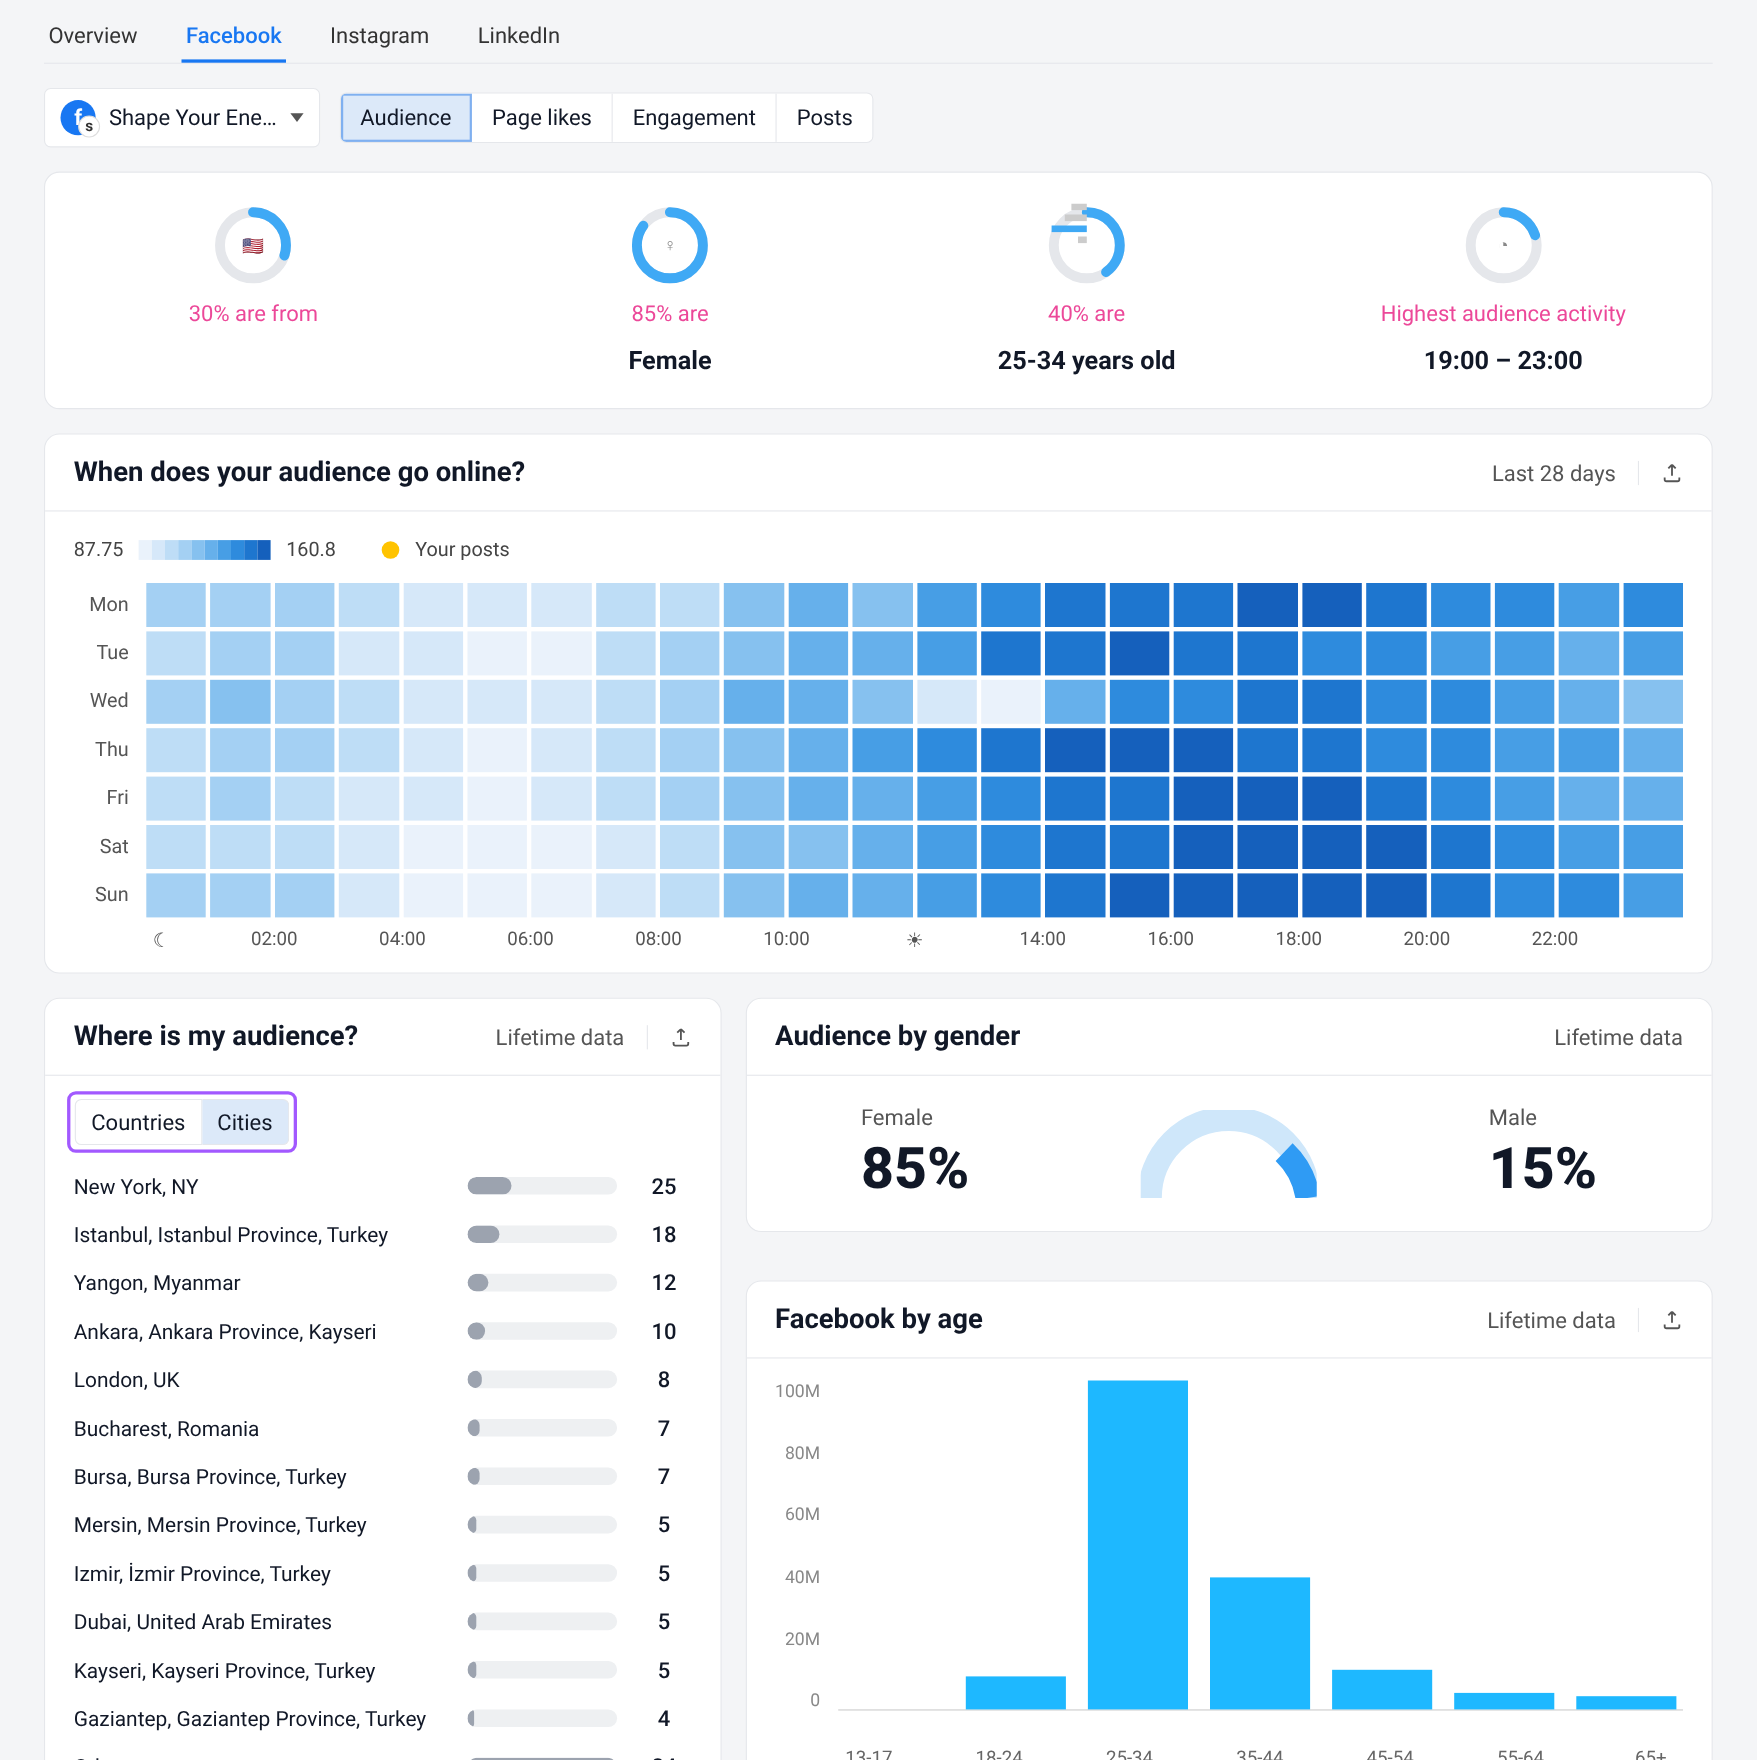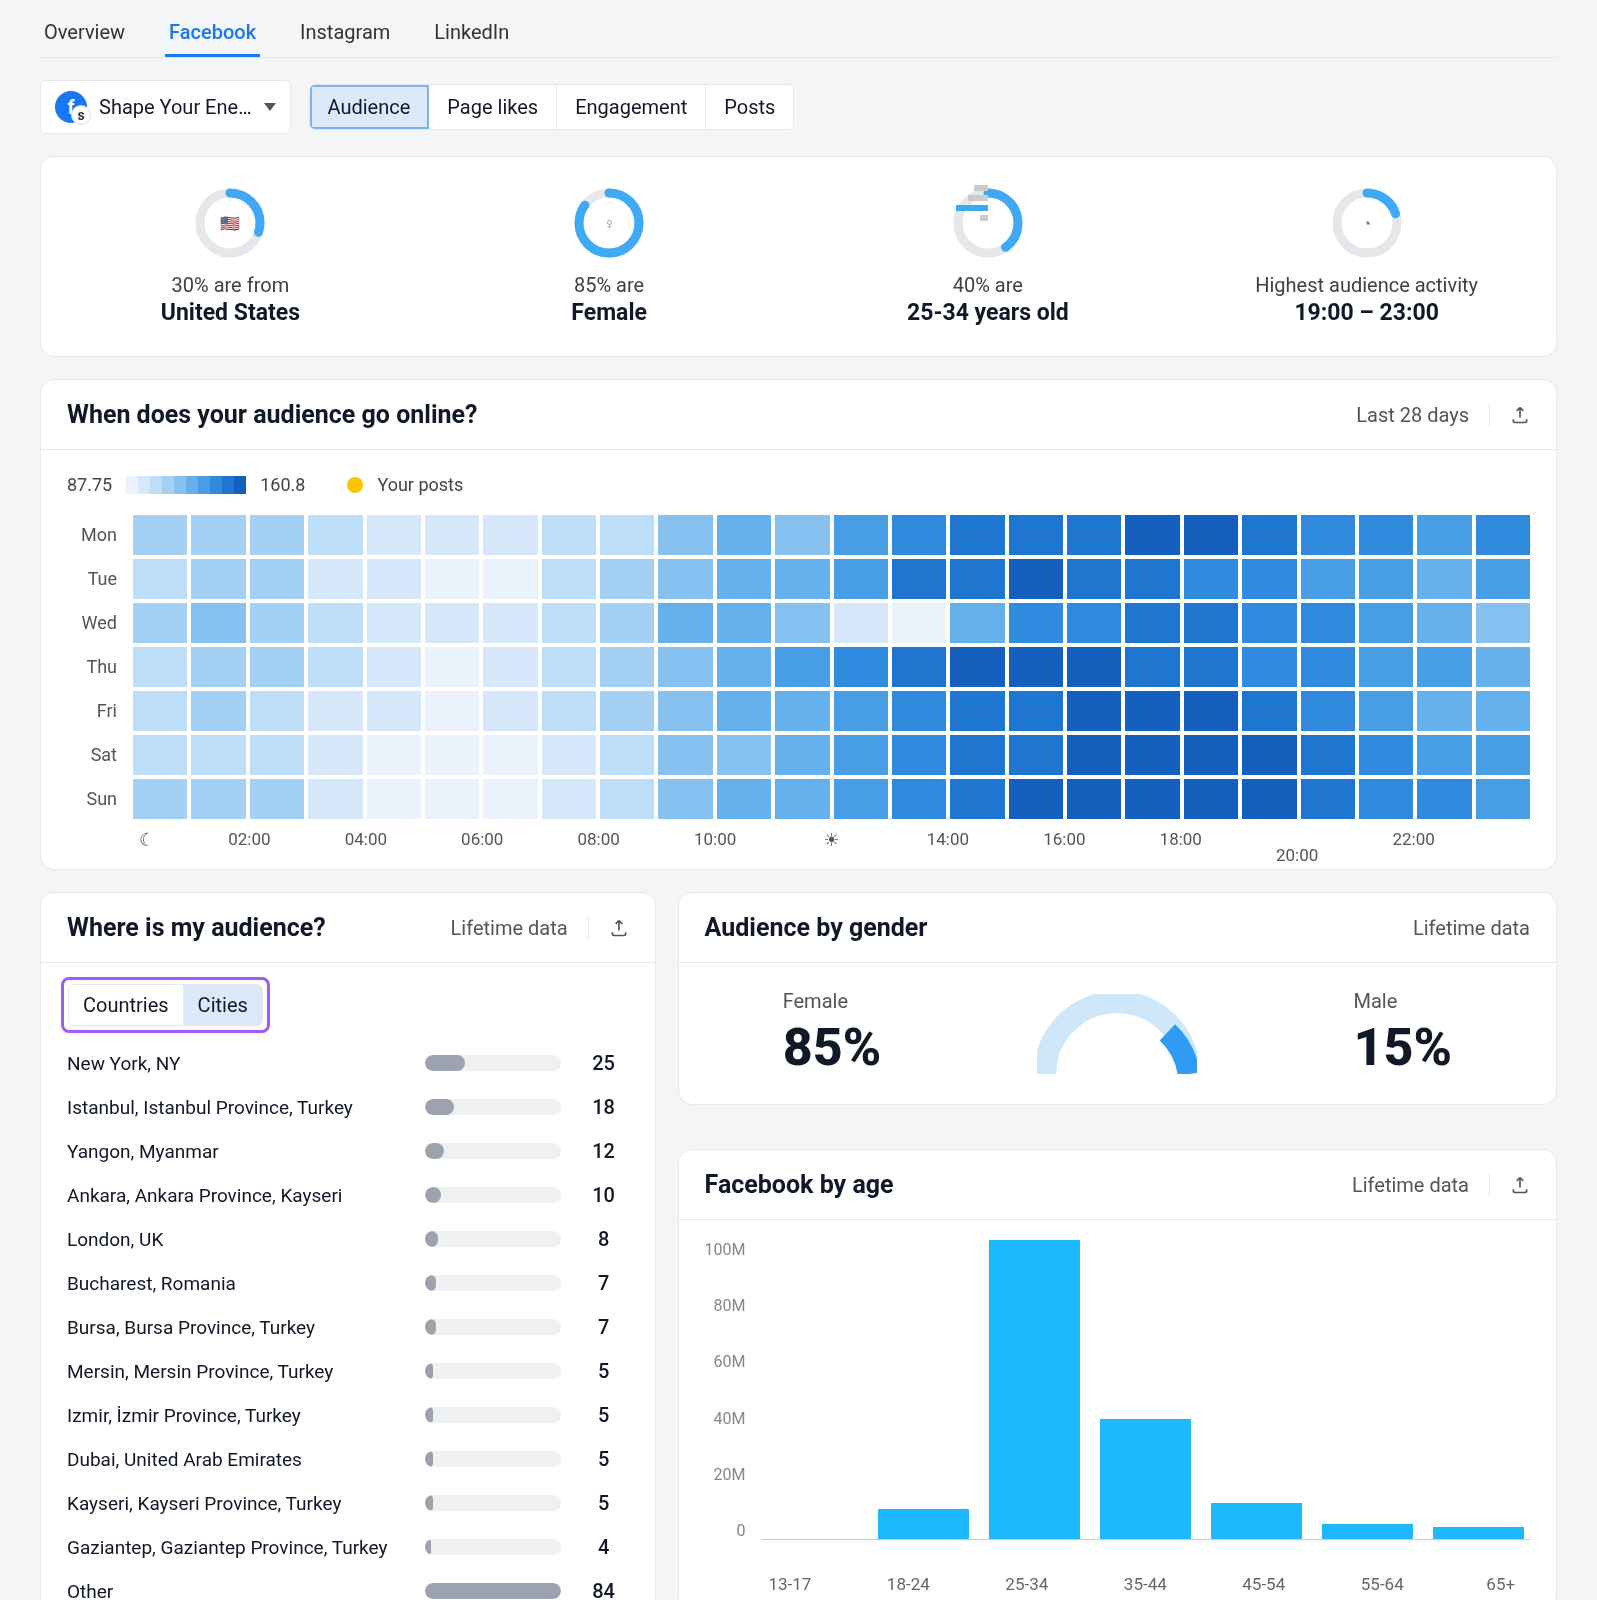--- a/index.html
+++ b/index.html
@@ -34,21 +34,21 @@
   .subtabs .st.active{background:#DCE9F9;outline:2px solid #7FB0F0;outline-offset:-2px;}
 
   .card{background:#fff;border:1px solid var(--gray-border);border-radius:14px;margin-bottom:22px;}
 
   
   .summary{display:flex;padding:30px 0;}
   .stat{flex:1;text-align:center;}
   .donut{width:72px;height:72px;border-radius:50%;margin:0 auto 14px;position:relative;display:flex;align-items:center;justify-content:center;}
   .donut svg{position:absolute;inset:0;transform:rotate(-90deg);}
   .donut .center{font-size:16px;position:relative;z-index:2;color:#888;}
-  .stat-sub{color:#404040;margin-bottom:2px;}
+  .stat-sub{color:#ec4899;margin-bottom:17px;}
   .stat-val{font-weight:700;font-size:23px;}
 
   
   .card-head{display:flex;justify-content:space-between;align-items:center;padding:20px 26px;border-bottom:1px solid var(--gray-border);}
   .card-head h2{margin:0;font-size:25px;font-weight:700;}
   .head-right{display:flex;align-items:center;gap:20px;color:#555;}
   .divider-v{width:1px;height:22px;background:var(--gray-border);}
   .export-icon{width:20px;height:20px;cursor:pointer;color:#555;}
 
   .heatmap-wrap{padding:24px 26px 16px;}
@@ -125,21 +125,20 @@
   <div class="card summary" id="summary">
       <div class="stat">
         <div class="donut">
           <svg viewBox="0 0 72 72">
             <circle cx="36" cy="36" r="30" fill="none" stroke="#E5E7EB" stroke-width="9"></circle>
             <circle cx="36" cy="36" r="30" fill="none" stroke="#3FA9F5" stroke-width="9" stroke-dasharray="188.49555921538757" stroke-dashoffset="131.9468914507713" stroke-linecap="round"></circle>
           </svg>
           <span class="center">🇺🇸</span>
         </div>
         <div class="stat-sub">30% are from</div>
-        <div class="stat-val">United States</div>
       </div>
       <div class="stat">
         <div class="donut">
           <svg viewBox="0 0 72 72">
             <circle cx="36" cy="36" r="30" fill="none" stroke="#E5E7EB" stroke-width="9"></circle>
             <circle cx="36" cy="36" r="30" fill="none" stroke="#3FA9F5" stroke-width="9" stroke-dasharray="188.49555921538757" stroke-dashoffset="28.27433388230814" stroke-linecap="round"></circle>
           </svg>
           <span class="center">♀</span>
         </div>
         <div class="stat-sub">85% are</div>
@@ -387,21 +386,21 @@
       </div>
       <div class="hm-xlabels" id="hmx">
           <span style="left: 8.33333%;">02:00</span>
           <span style="left: 16.6667%;">04:00</span>
           <span style="left: 25%;">06:00</span>
           <span style="left: 33.3333%;">08:00</span>
           <span style="left: 41.6667%;">10:00</span>
           <span style="left: 58.3333%;">14:00</span>
           <span style="left: 66.6667%;">16:00</span>
           <span style="left: 75%;">18:00</span>
-          <span style="left: 83.3333%; margin-top: 16px;">20:00</span>
+          <span style="left: 83.3333%;">20:00</span>
           <span style="left: 91.6667%;">22:00</span>
           <span class="moon" style="left: 1%;">☾</span>
           <span class="sun" style="left: 50%;">☀</span>
         </div>
     </div>
   </div>
 
   <div class="lower">
     <div class="col-left">
       <div class="card">

